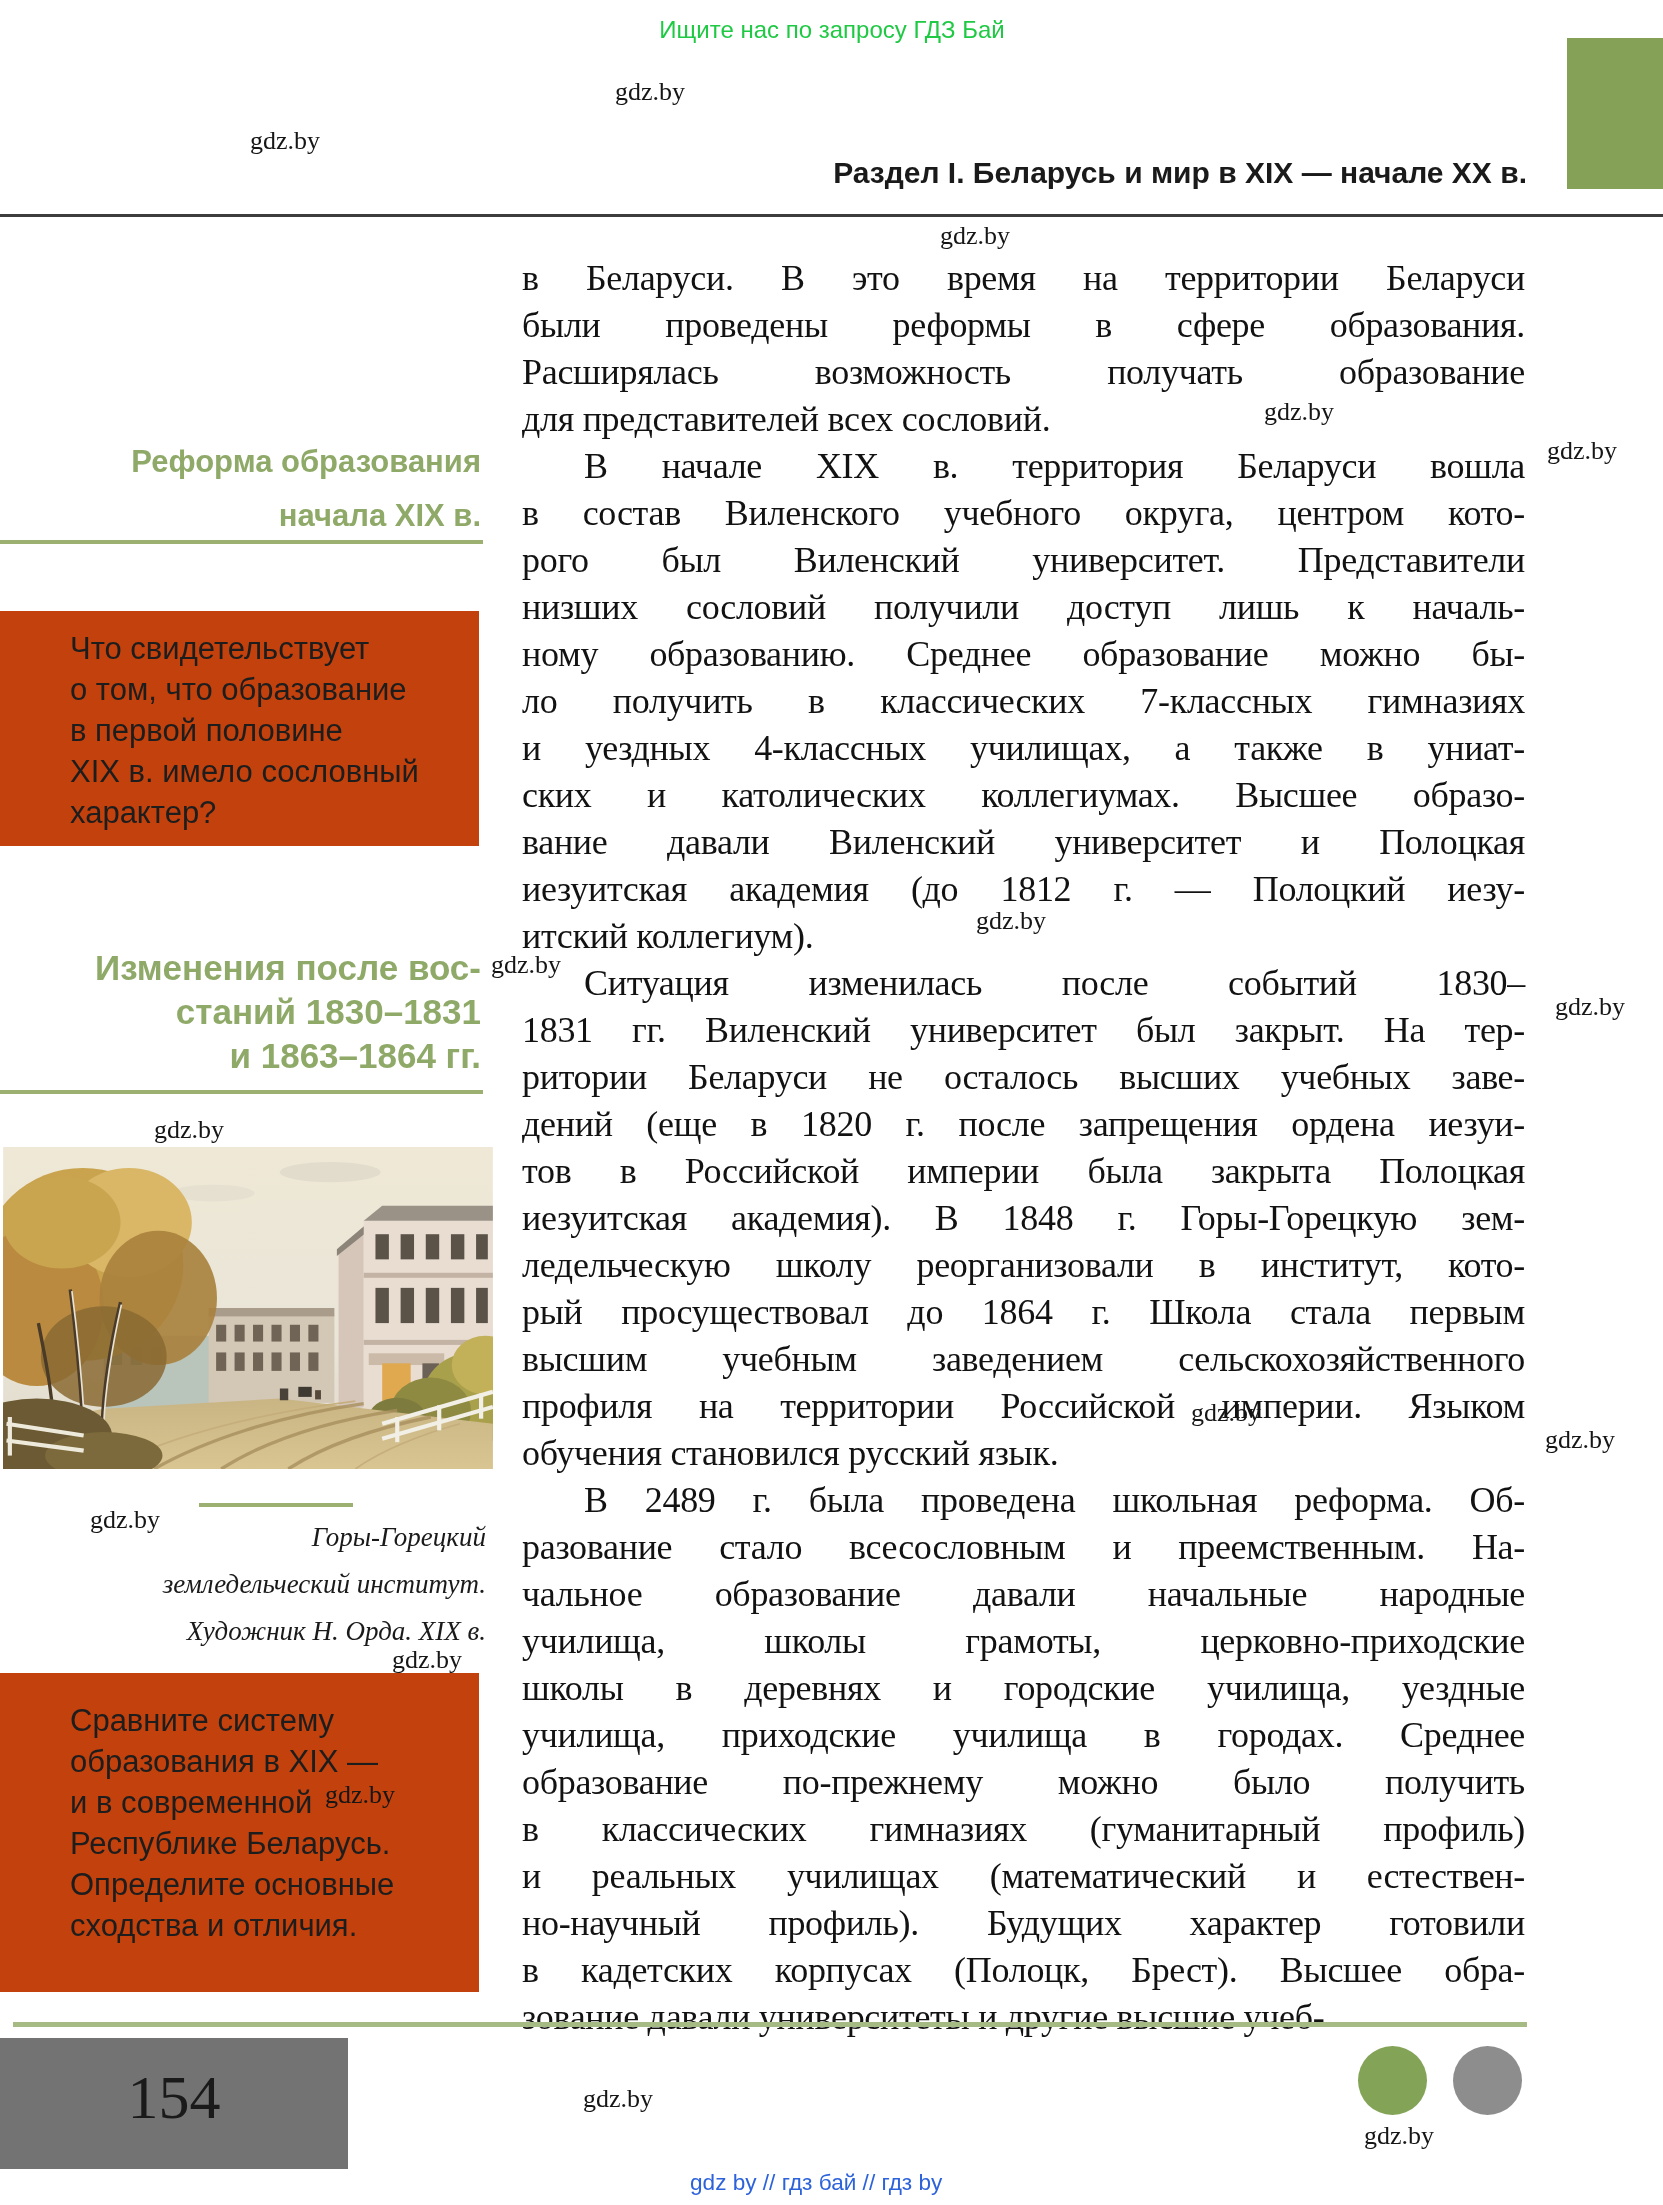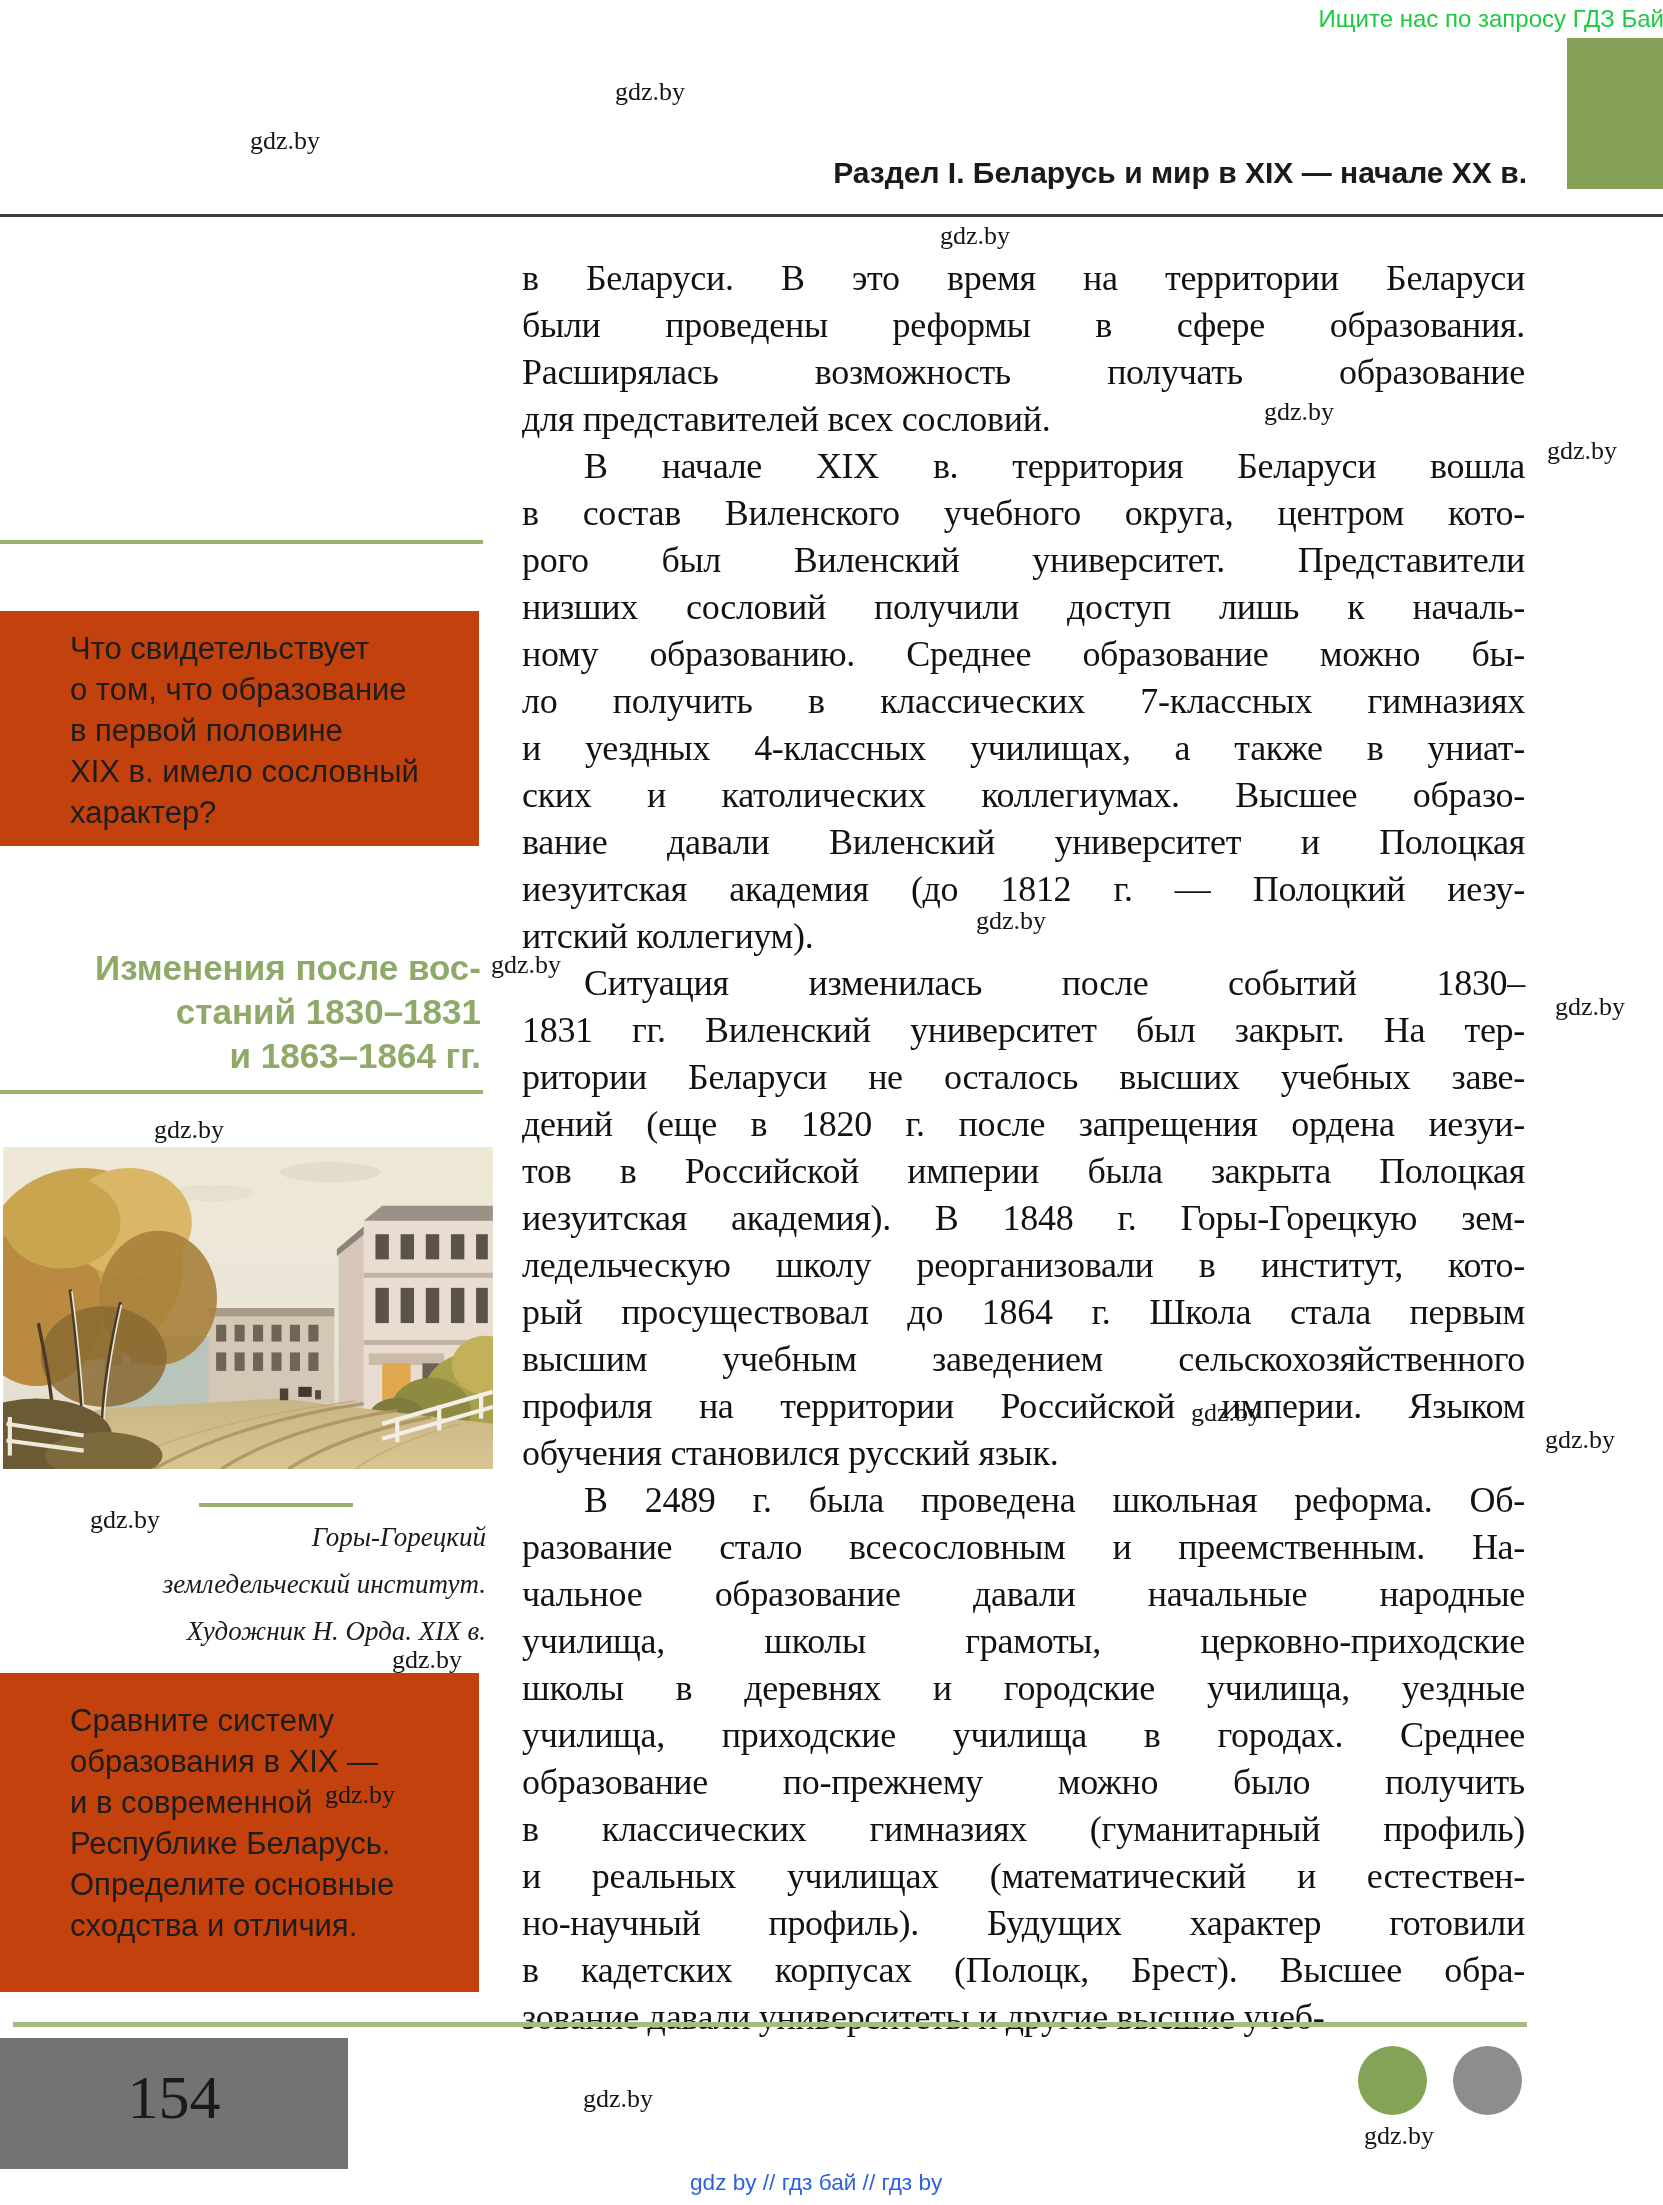--- a/index.html
+++ b/index.html
@@ -2,21 +2,21 @@
 <html style="font-size:13.4px"><head>
 <meta charset="utf-8">
 <style>
   html,body{margin:0;padding:0;background:#888;}
   .page{
     position:relative;width:1664px;height:2205px;background:#ffffff;
     overflow:hidden;font-family:"Liberation Sans",sans-serif;color:#141414;
   }
   
   .top-banner{
-    position:absolute;top:5px;left:0;width:100%;text-align:right;
+    position:absolute;top:16px;left:0;width:100%;text-align:center;
     font-size:24px;color:#1fc944;font-weight:400;
   }
   .corner-block{
     position:absolute;left:1567px;top:38px;width:96px;height:151px;background:#85a158;
   }
   .section-header{
     position:absolute;top:156px;right:137px;font-size:30px;font-weight:bold;color:#1a1a1a;
     white-space:nowrap;
   }
   .header-rule{position:absolute;top:214px;left:0;width:1664px;height:3.4px;background:#3d3d3d;}
@@ -124,20 +124,24 @@
       <div class="tl">школы в деревнях и городские училища, уездные</div>
       <div class="tl">училища, приходские училища в городах. Среднее</div>
       <div class="tl">образование по-прежнему можно было получить</div>
       <div class="tl">в классических гимназиях (гуманитарный профиль)</div>
       <div class="tl">и реальных училищах (математический и естествен-</div>
       <div class="tl">но-научный профиль). Будущих характер готовили</div>
       <div class="tl">в кадетских корпусах (Полоцк, Брест). Высшее обра-</div>
       <div class="tl last">зование давали университеты и другие высшие учеб-</div>
     </div>
 
+  <div class="sb-heading sb-heading1" id="sb-heading1">
+      <div class="hl">Реформа образования</div>
+      <div class="hl">начала XIX в.</div>
+    </div>
   <div class="sb-rule sb-rule1"></div>
 
   <div class="q-box q-box1" id="q-box1">
       <div class="ql">Что свидетельствует</div>
       <div class="ql">о том, что образование</div>
       <div class="ql">в первой половине</div>
       <div class="ql">XIX в. имело сословный</div>
       <div class="ql">характер?</div>
     </div>
 

